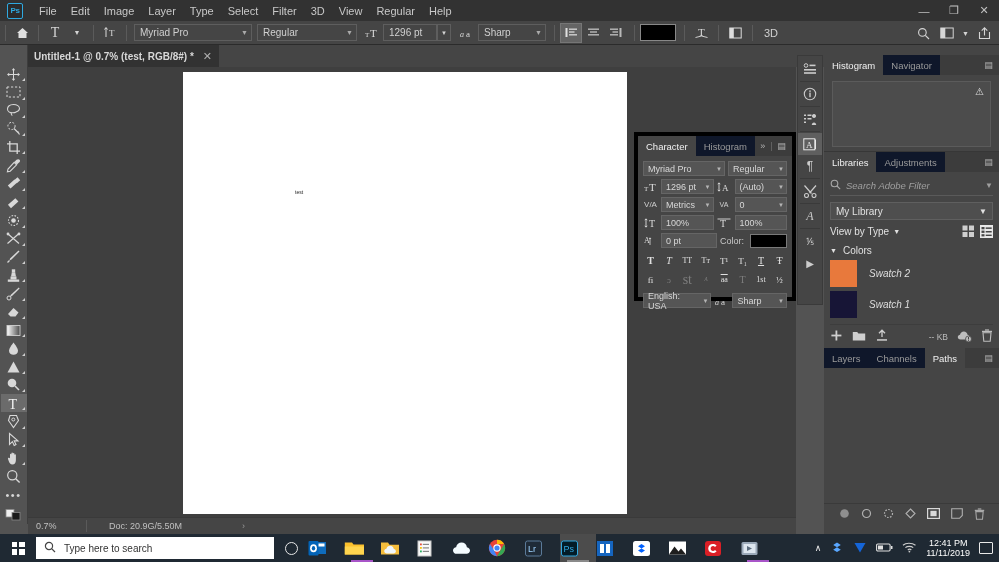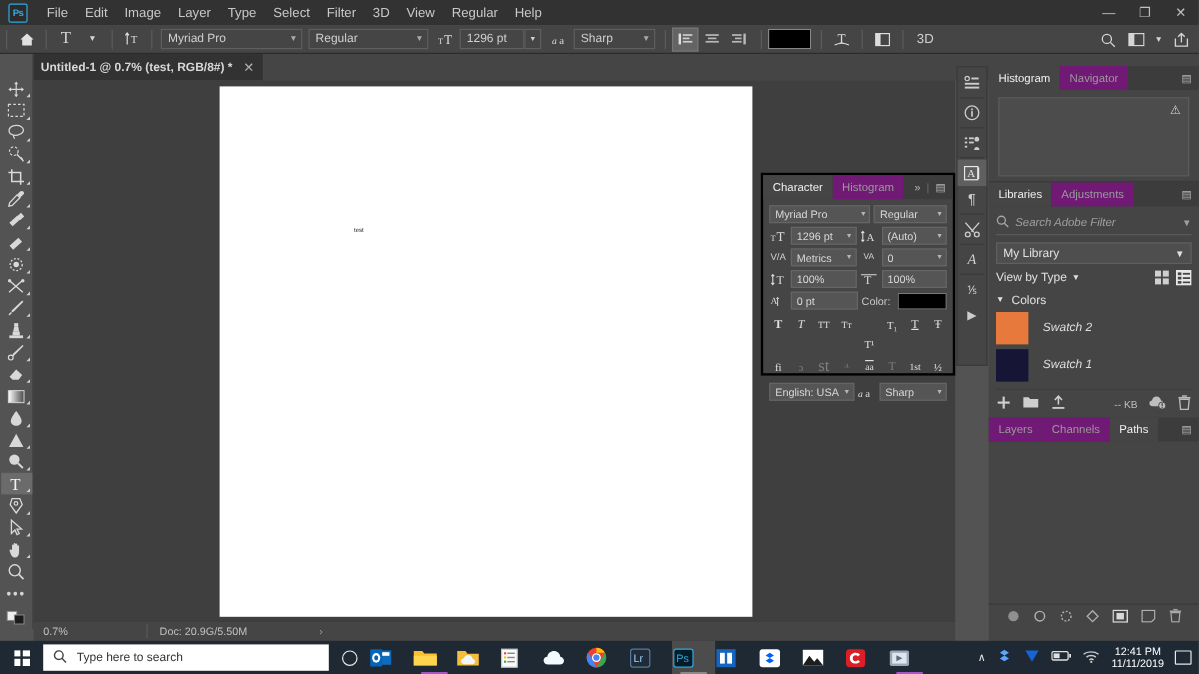--- a/index.html
+++ b/index.html
@@ -105,35 +105,35 @@
     font-size: 5px; color: #1a1a1a; font-family: "Liberation Sans", sans-serif;
   }
 
   
   .statusbar {
     position: absolute; left: 28px; top: 517px; width: 768px; height: 17px;
     background: #454545; display: flex; align-items: center;
     color: #c0c0c0; font-size: 9px; border-top: 1px solid #3a3a3a;
   }
   .sb-zoom { width: 58px; padding-left: 8px; }
-  .sb-doc { border-left: 1px solid #5a5a5a; padding-left: 10px; height: 12px;
-            display: flex; align-items: center; margin-left: 36px; }
+  .sb-doc { border-left: 1px solid #5a5a5a; padding-left: 22px; height: 12px;
+            display: flex; align-items: center; }
   .sb-arrow { margin-left: 60px; color: #9a9a9a; font-size: 9px; }
 
   
   .char-panel {
-    position: absolute; left: 634px; top: 144px; width: 162px; height: 169px;
-    background: #454545; border: 2px solid #000000;
+    position: absolute; left: 634px; top: 132px; width: 162px; height: 169px;
+    background: #454545; border: 4px solid #000000;
   }
   .panel-tabs {
     display: flex; height: 20px; background: #3c3c3c; align-items: stretch;
   }
   .panel-tab {
     padding: 0 8px; display: flex; align-items: center;
-    font-size: 9.5px; color: #9a9a9a; background: #701a75;
+    font-size: 9.5px; color: #9a9a9a; background: #0f172a;
   }
   .panel-tab.active { background: #454545; color: #f0f0f0; }
   .panel-tab-icons {
     margin-left: auto; display: flex; align-items: center; gap: 5px;
     padding-right: 6px; color: #b5b5b5; font-size: 9px;
   }
   .cp-body { padding: 5px 5px 0 5px; }
   .cp-row { display: flex; gap: 3px; margin-bottom: 3px; align-items: center; }
   .cp-select {
     height: 15px; background: #555; border: 1px solid #656565;
@@ -683,21 +683,21 @@
         <div class="cp-input" style="flex:0 0 56px;">0 pt</div>
         <span class="cp-color-label">Color:</span>
         <div class="cp-color"></div>
       </div>
     </div>
     <div class="cp-style-row">
       <div class="cp-style" style="font-family:'Liberation Serif',serif;font-weight:bold;">T</div>
       <div class="cp-style" style="font-family:'Liberation Serif',serif;font-style:italic;">T</div>
       <div class="cp-style" style="font-family:'Liberation Serif',serif;font-size:8px;">TT</div>
       <div class="cp-style" style="font-family:'Liberation Serif',serif;font-size:8px;">Tт</div>
-      <div class="cp-style" style="font-family:'Liberation Serif',serif;font-size:9px;margin-top:16px;">T¹</div>
+      <div class="cp-style" style="font-family:'Liberation Serif',serif;font-size:9px;">T¹</div>
       <div class="cp-style" style="font-family:'Liberation Serif',serif;font-size:9px;">T₁</div>
       <div class="cp-style" style="font-family:'Liberation Serif',serif;text-decoration:underline;">T</div>
       <div class="cp-style" style="font-family:'Liberation Serif',serif;">Ŧ</div>
     </div>
     <div class="cp-style-row">
       <div class="cp-style" style="font-family:Liberation Serif, serif;font-size:9px;">fi</div>
       <div class="cp-style dim" style="font-family:'Liberation Serif',serif;font-size:9px;">ɔ</div>
       <div class="cp-style dim" style="font-family:'Liberation Serif',serif;font-size:14px;">st</div>
       <div class="cp-style dim" style="font-family:'Liberation Serif',serif;font-size:9px;font-style:italic;">ᴬ</div>
       <div class="cp-style" style="font-family:'Liberation Serif',serif;font-size:8px;text-decoration:overline;">aa</div>

